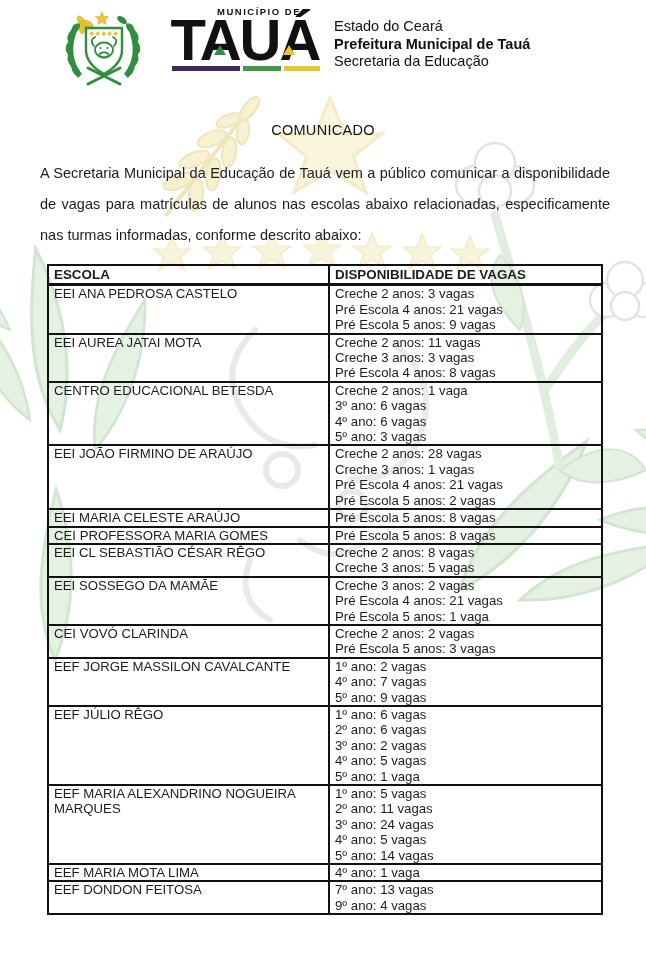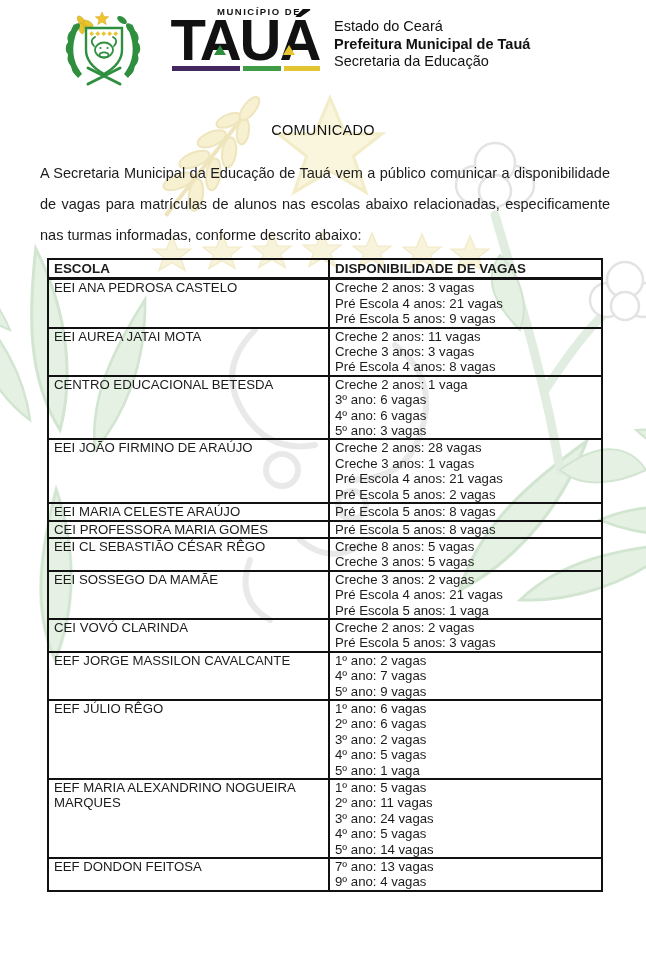--- a/index.html
+++ b/index.html
@@ -26,21 +26,21 @@
   .tricolor .seg{height:5px;}
   .seg-purple{width:68px;background:#43275e;margin-right:3px;}
   .seg-green{width:38px;background:#3f9b45;margin-right:3px;}
   .seg-yellow{width:36px;background:#e3c431;}
   .org-lines{margin-left:14px;margin-top:12px;font-size:14.5px;line-height:17.5px;color:#111;}
   .org-lines .bold{font-weight:bold;}
   
   .doc-title{position:absolute;left:0;top:122px;width:646px;text-align:center;font-size:14.5px;font-weight:normal;letter-spacing:.3px;color:#111;}
   .doc-paragraph{position:absolute;left:40px;top:158px;width:570px;font-size:14.5px;line-height:31px;text-align:justify;color:#1c1c1c;}
   
-  .vac-table{position:absolute;left:47px;top:258px;width:554px;border-collapse:collapse;table-layout:fixed;}
+  .vac-table{position:absolute;left:47px;top:264px;width:554px;border-collapse:collapse;table-layout:fixed;}
   .vac-table th,.vac-table td{border:2px solid #111;padding:0 5px;vertical-align:top;font-size:13.2px;line-height:15.4px;text-align:left;}
   .vac-table th{font-weight:bold;font-size:13.4px;padding-top:1px;padding-bottom:1px;border-bottom:3px solid #111;}
   .vac-table col.c1{width:281px;}
   .vac-table col.c2{width:273px;}
   .vac-table td div{white-space:nowrap;}
 </style>
 </head>
 <body>
 
 <div class="page">
@@ -262,21 +262,21 @@
           </tr>
           <tr>
             <td>CEI PROFESSORA MARIA GOMES</td>
             <td>
               <div>Pré Escola 5 anos: 8  vagas</div>
             </td>
           </tr>
           <tr>
             <td>EEI CL SEBASTIÃO CÉSAR RÊGO</td>
             <td>
-              <div>Creche 8 anos: 5 vagas</div>
+              <div>Creche 2 anos: 8 vagas</div>
               <div>Creche 3 anos: 5 vagas</div>
             </td>
           </tr>
           <tr>
             <td>EEI SOSSEGO DA MAMÃE</td>
             <td>
               <div>Creche 3 anos: 2 vagas</div>
               <div>Pré Escola 4 anos: 21 vagas</div>
               <div>Pré Escola 5 anos: 1 vaga</div>
             </td>
@@ -310,20 +310,26 @@
             <td>EEF MARIA ALEXANDRINO NOGUEIRA MARQUES</td>
             <td>
               <div>1º ano: 5 vagas</div>
               <div>2º ano: 11 vagas</div>
               <div>3º ano: 24 vagas</div>
               <div>4º ano: 5 vagas</div>
               <div>5º ano: 14 vagas</div>
             </td>
           </tr>
           <tr>
+            <td>EEF MARIA MOTA LIMA</td>
+            <td>
+              <div>4º ano: 1 vaga</div>
+            </td>
+          </tr>
+          <tr>
             <td>EEF DONDON FEITOSA</td>
             <td>
               <div>7º ano: 13  vagas</div>
               <div>9º ano: 4 vagas</div>
             </td>
           </tr>
         </tbody>
     </table>
 
   </div>

